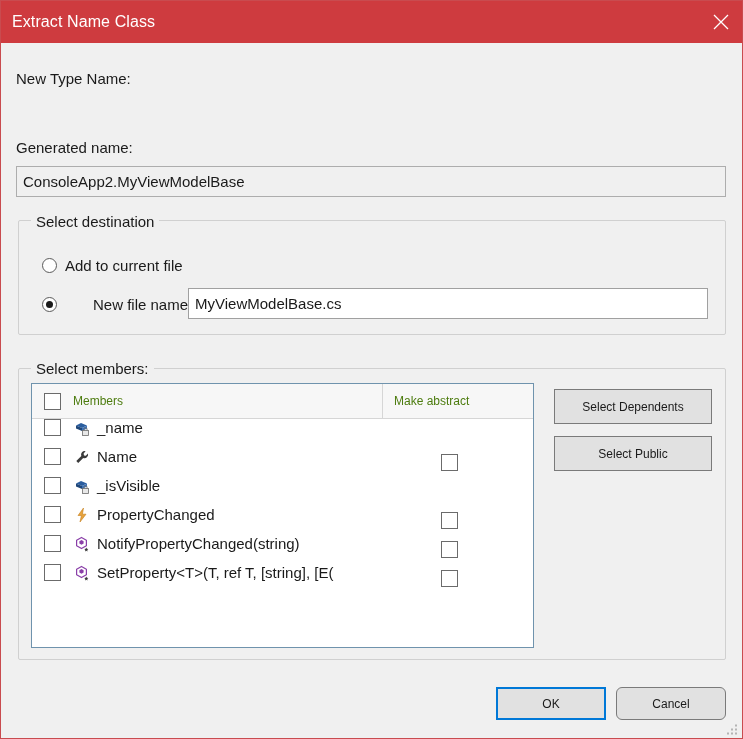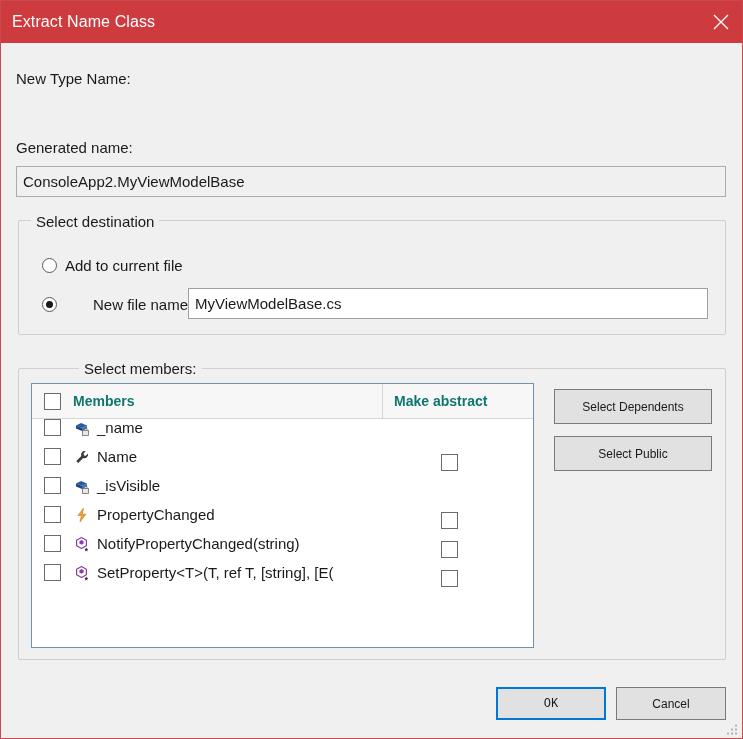--- a/index.html
+++ b/index.html
@@ -173,24 +173,23 @@
     position: relative;
     flex: 1;
     height: 100%;
     display: flex;
     align-items: center;
     box-sizing: border-box;
   }
   .gh-checkbox { margin-left: 12px; }
   .gh-text {
     margin-left: 12px;
-    font-size: 14px;
-    color: #0f766e;
-    white-space: nowrap;
-    font-weight: bold;
+    font-size: 12px;
+    color: #4d7c0f;
+    white-space: nowrap;
   }
   .gh-text.abstract { margin-left: 11px; }
 
   .grid-row {
     position: relative;
     height: 29px;
     display: flex;
     align-items: center;
     background: #ffffff;
   }
@@ -286,21 +285,21 @@
   </div>
 
   <div class="radio-row" style="left:41px; top:292px;gap:28px;">
     <span class="radio-mark checked"></span>
     <span class="radio-label">New file name:</span>
   </div>
 
   <input class="textbox" type="text" style="left: 187px; top: 287px; width: 520px; height: 31px;" value="MyViewModelBase.cs">
 
   <div class="groupbox" style="left:17px; top:367px; width:708px; height:292px;"></div>
-  <div class="group-caption" style="left:30px; top:359px;margin-left:48px;">Select members:</div>
+  <div class="group-caption" style="left:30px; top:359px;">Select members:</div>
 
   <div class="grid" style="left:30px; top:382px; width:503px; height:265px;">
 
     <div class="grid-header">
       <div class="gh-col-members">
         <span class="cbx gh-checkbox"></span>
         <span class="gh-text">Members</span>
       </div>
       <div class="gh-col-abstract">
         <span class="gh-text abstract">Make abstract</span>
@@ -404,22 +403,22 @@
       <div class="row-col-abstract">
         <span class="cbx abstract-cbx"></span>
       </div>
     </div>
 
   </div>
 
   <button class="btn" style="left:553px; top:388px; width:158px; height:35px;">Select Dependents</button>
   <button class="btn" style="left:553px; top:435px; width:158px; height:35px;">Select Public</button>
 
-  <button class="btn default" style="left:495px; top:686px; width:110px; height:33px;font-family:Liberation Mono, monospace;">OK</button>
-  <button class="btn" style="left:615px; top:686px; width:110px; height:33px;">Cancel</button>
+  <button class="btn default" style="left:495px; top:686px; width:110px; height:33px;">OK</button>
+  <button class="btn" style="left:615px; top:686px; width:110px; height:33px;border-radius:6px;">Cancel</button>
 
   <div class="grip">
     <svg width="13" height="13" viewBox="0 0 13 13">
       <rect x="10" y="1.5" width="2" height="2" fill="#b4b4b4"></rect>
       <rect x="10" y="5.5" width="2" height="2" fill="#b4b4b4"></rect>
       <rect x="6" y="5.5" width="2" height="2" fill="#b4b4b4"></rect>
       <rect x="10" y="9.5" width="2" height="2" fill="#b4b4b4"></rect>
       <rect x="6" y="9.5" width="2" height="2" fill="#b4b4b4"></rect>
       <rect x="2" y="9.5" width="2" height="2" fill="#b4b4b4"></rect>
     </svg>

